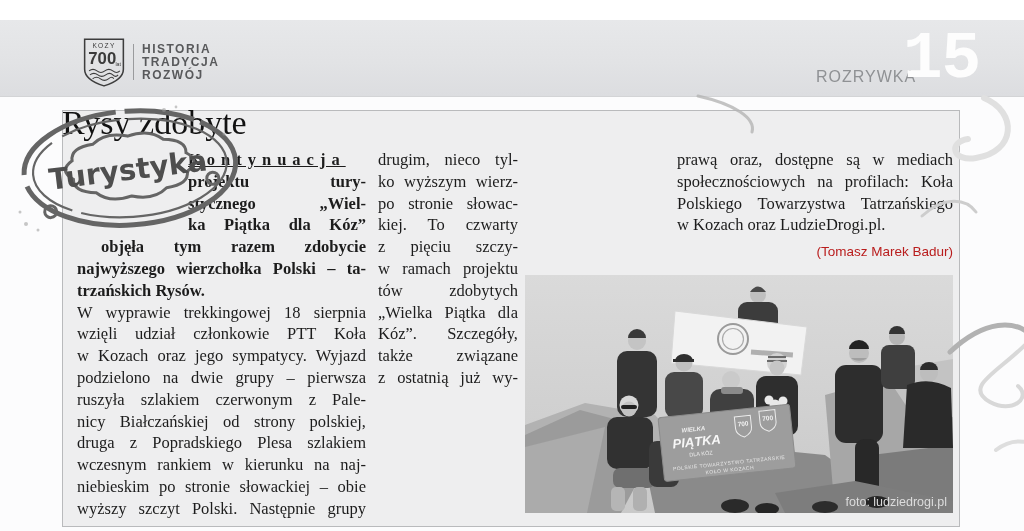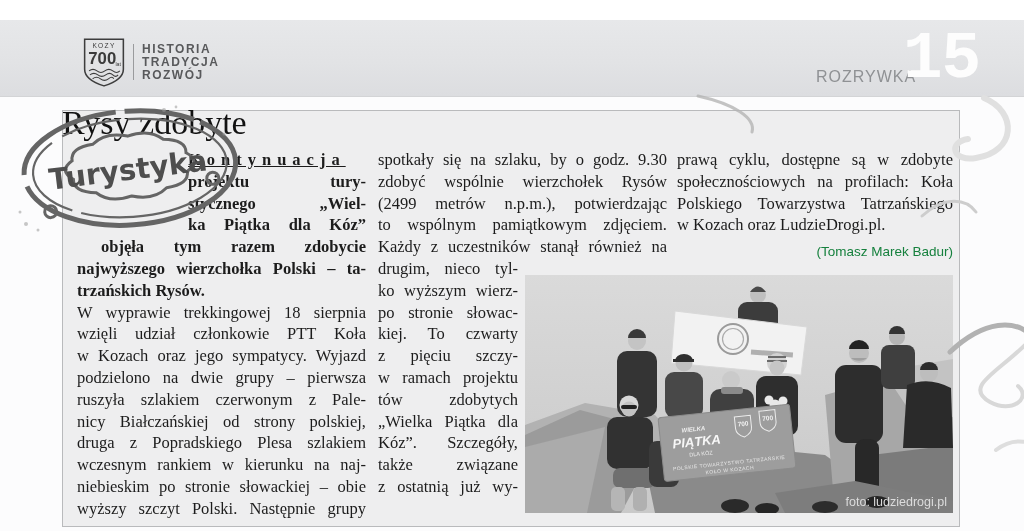--- a/index.html
+++ b/index.html
@@ -35,21 +35,21 @@
   #col3{left:677px;top:129px;width:276px;}
   .ln{text-align:justify;text-align-last:justify;white-space:nowrap;overflow:hidden;}
   .lead{font-weight:bold;}
   .lead .n{width:178px;margin-left:auto;}
   .lead .l0{letter-spacing:6px;text-align-last:left;text-decoration:underline;}
   .lead .m{width:265px;margin-left:auto;}
   .lead .last,.no-just .ln:last-child{text-align-last:left;}
   .narrow{width:140px;}
   .byline{margin-top:5px;text-align:right;
           font-family:"Liberation Sans","DejaVu Sans",sans-serif;
-          font-size:13.5px;color:#15803d;}
+          font-size:13.5px;color:#b91c1c;}
   
   .photo{position:absolute;left:525px;top:255px;width:428px;height:238px;z-index:3;}
   .photo text{font-family:"Liberation Sans","DejaVu Sans",sans-serif;}
   .cap-t{font-size:12.5px;fill:#dcdcdc;}
   .bt1{font-size:6px;font-style:italic;fill:#ededed;text-anchor:middle;font-weight:bold;}
   .bt2{font-size:13px;font-style:italic;font-weight:bold;fill:#f7f7f7;text-anchor:middle;}
   .bt3{font-size:5.5px;fill:#ececec;text-anchor:middle;}
   .bt4{font-size:5px;fill:#e6e6e6;text-anchor:middle;letter-spacing:.5px;}
   .sh-n{font-size:6.5px;font-weight:bold;fill:#f2f2f2;text-anchor:middle;}
   
@@ -124,48 +124,40 @@
         <div class="ln">ruszyła szlakiem czerwonym z Pale-</div>
         <div class="ln">nicy Białczańskiej od strony polskiej,</div>
         <div class="ln">druga z Popradskiego Plesa szlakiem</div>
         <div class="ln">wczesnym rankiem w kierunku na naj-</div>
         <div class="ln">niebieskim po stronie słowackiej – obie</div>
         <div class="ln">wyższy szczyt Polski. Następnie grupy</div>
       </div>
   </div>
 
   <div class="col" id="col2">
-    <div>
-
-    <div class="ln">spotkały się na szlaku, by o godz. 9.30</div>
-        <div class="ln">zdobyć wspólnie wierzchołek Rysów</div>
-        <div class="ln">(2499 metrów n.p.m.), potwierdzając</div>
-        <div class="ln">to wspólnym pamiątkowym zdjęciem.</div>
-        <div class="ln">Każdy z uczestników stanął również na</div>
-      </div>
     <div class="narrow">
 
     <div class="ln">drugim, nieco tyl-</div>
         <div class="ln">ko wyższym wierz-</div>
         <div class="ln">po stronie słowac-</div>
         <div class="ln">kiej. To czwarty</div>
         <div class="ln">z pięciu szczy-</div>
         <div class="ln">w ramach projektu</div>
         <div class="ln">tów zdobytych</div>
         <div class="ln">„Wielka Piątka dla</div>
         <div class="ln">Kóz”. Szczegóły,</div>
         <div class="ln">także związane</div>
         <div class="ln">z ostatnią już wy-</div>
       </div>
   </div>
 
   <div class="col" id="col3">
     <div class="no-just">
 
-    <div class="ln">prawą cyklu, dostępne są w zdobyte</div>
+    <div class="ln">prawą oraz, dostępne są w mediach</div>
         <div class="ln">społecznościowych na profilach: Koła</div>
         <div class="ln">Polskiego Towarzystwa Tatrzańskiego</div>
         <div class="ln">w Kozach oraz LudzieDrogi.pl.</div>
       </div>
     <div class="byline">(Tomasz Marek Badur)</div>
   </div>
 
   <svg class="photo" viewBox="0 0 428 238" preserveAspectRatio="none">
     <defs>
       <linearGradient id="sky" x1="0" y1="0" x2="0" y2="1">

